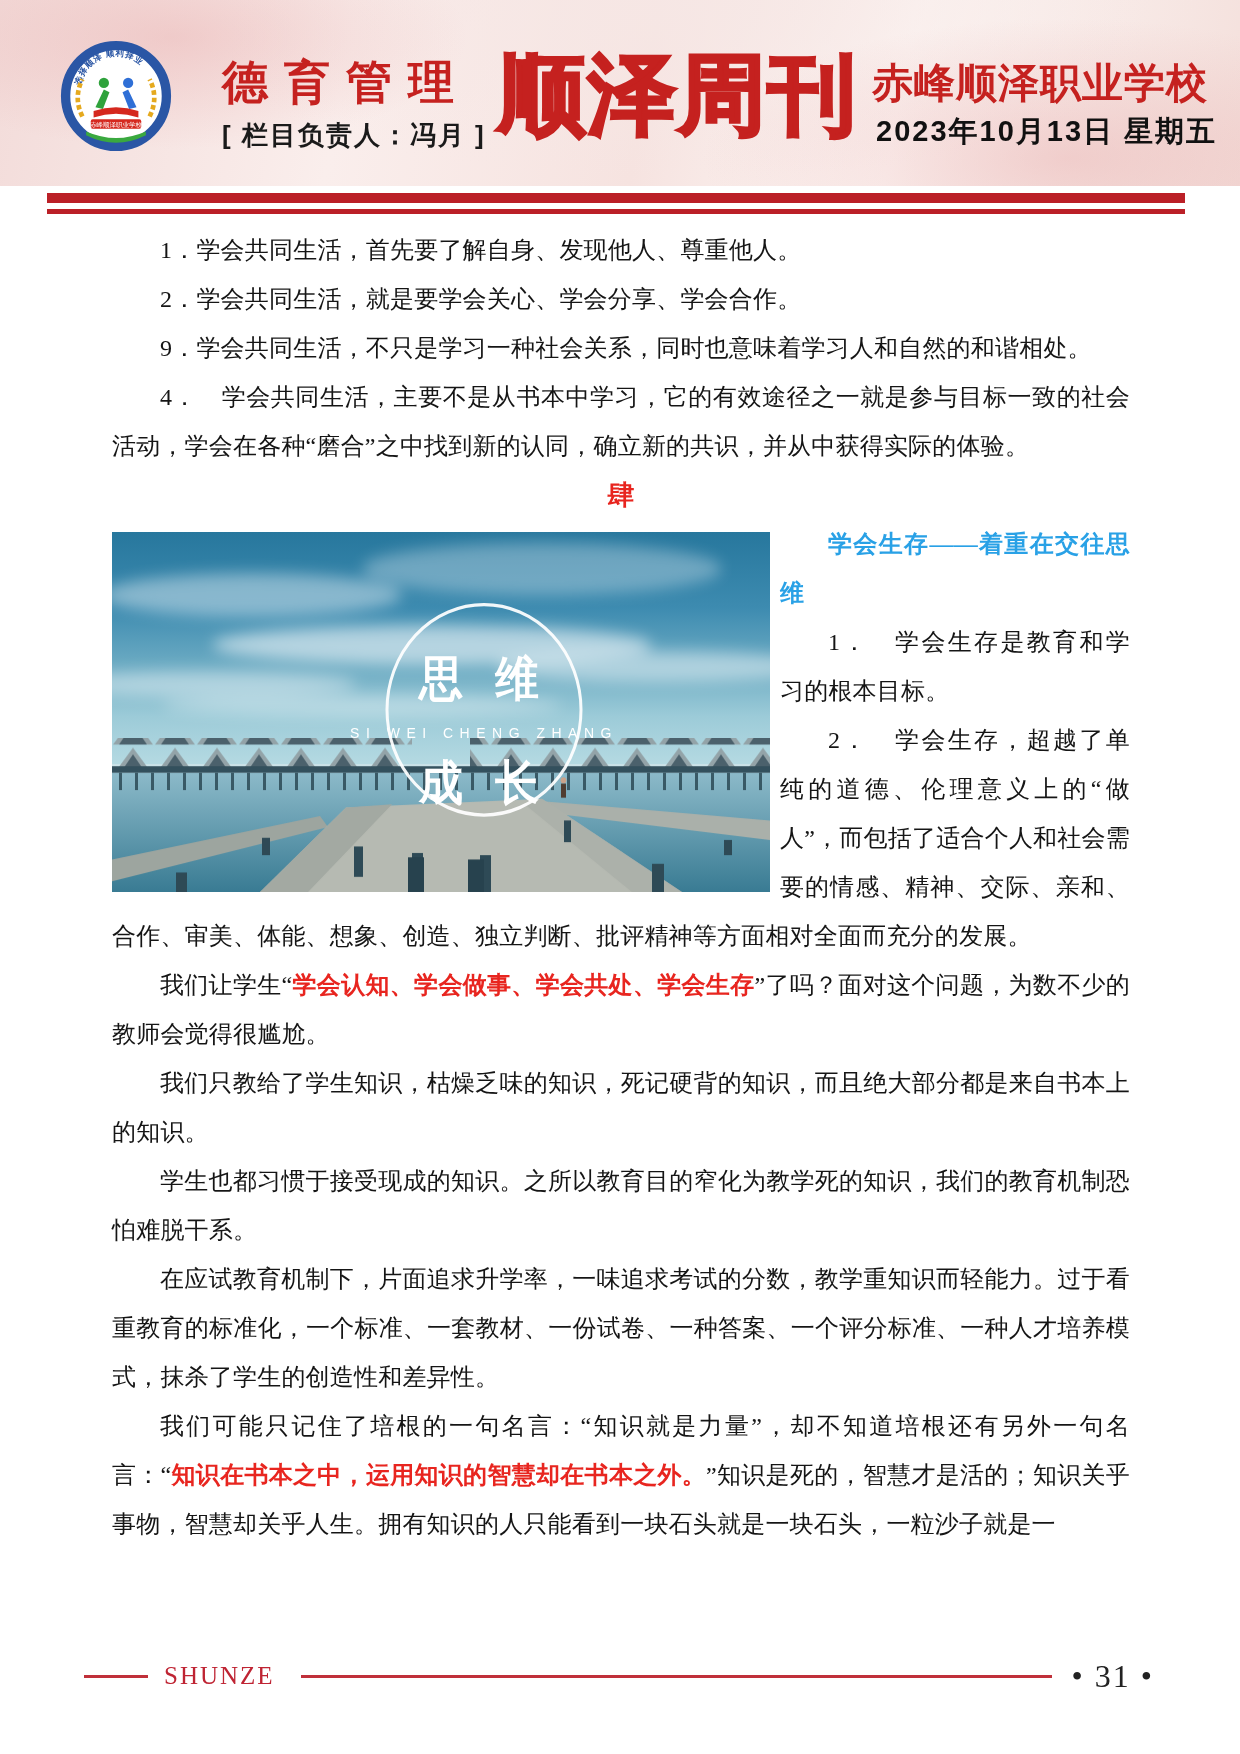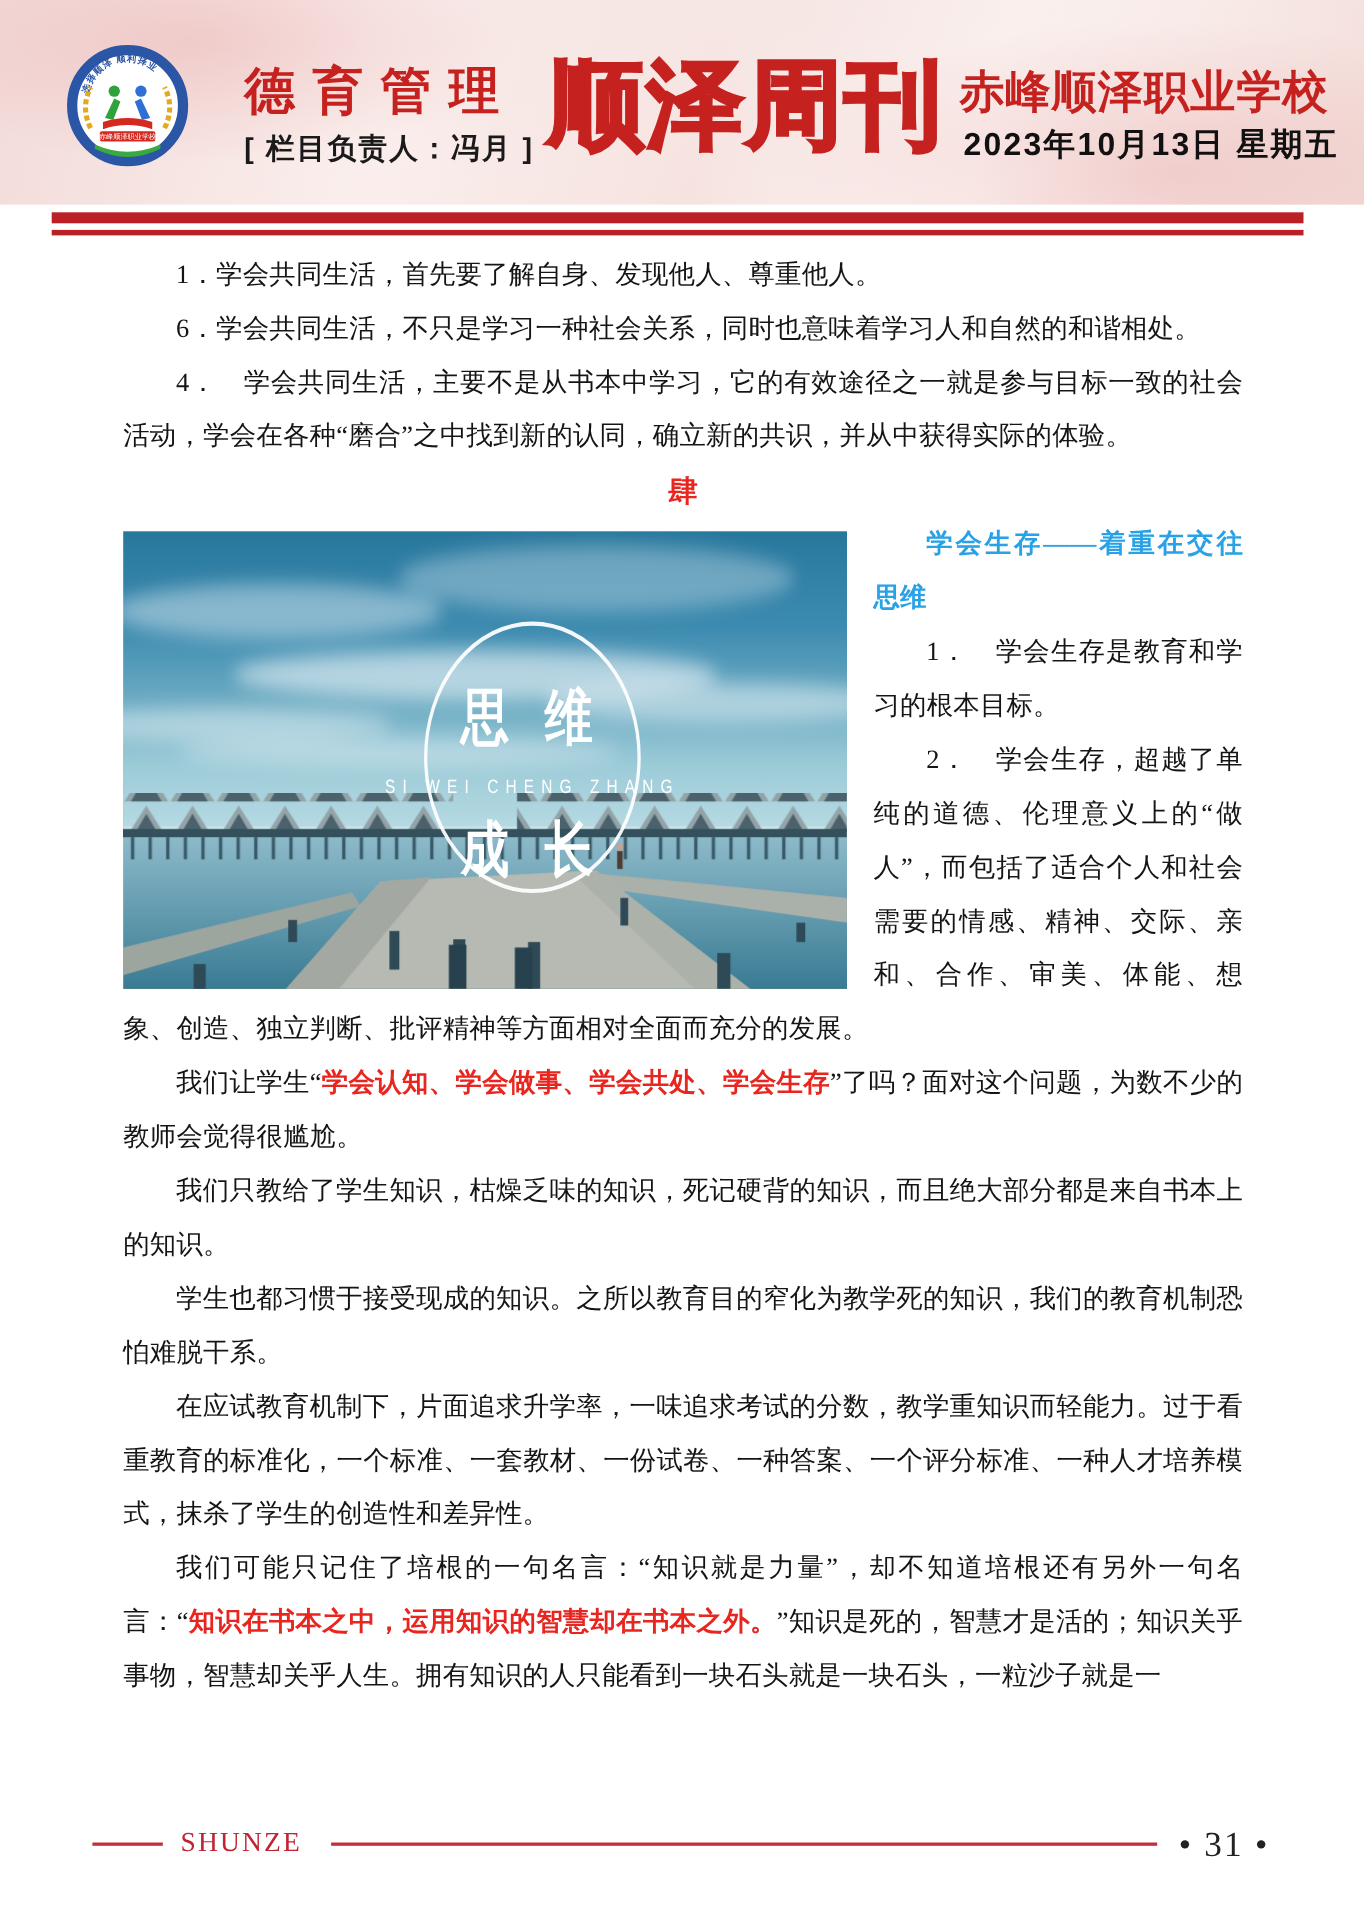--- a/index.html
+++ b/index.html
@@ -58,23 +58,23 @@
   .article p{margin:0;text-indent:2em;}
   .article p.flush{text-indent:0;}
   .article p.section{
     text-align:center;text-indent:0;font-weight:bold;font-size:27px;color:#e8251f;
   }
   .run-red{color:#e8251f;font-weight:bold;margin-top:24px;}
   .run-blue{color:#29a1e6;font-weight:bold;}
 
   .photo{
     float:left;
-    width:658px;height:416px;
-    margin:12px 24px 0 0;
-    background:#eab308;
+    width:658px;height:360px;
+    margin:12px 10px 0 0;
+    background:#ef4444;
   }
   .photo svg{display:block;width:100%;height:100%;}
   .photo-cn{font-family:"Liberation Sans","DejaVu Sans",sans-serif;font-weight:bold;}
   .photo-en{font-family:"Liberation Sans","DejaVu Sans",sans-serif;}
 
   
   .footer{
     position:absolute;left:0;right:0;top:1656px;height:40px;
     display:flex;align-items:center;
     padding:0 86px 0 84px;
@@ -133,21 +133,22 @@
     <div class="school-name">赤峰顺泽职业学校</div>
     <div class="issue-date">2023年10月13日  星期五</div>
   </div>
 
   <div class="rule-thick"></div>
   <div class="rule-thin"></div>
 
   <div class="article">
     <div id="article-top">
         <p><span>1．学会共同生活，首先要了解自身、发现他人、尊重他人。</span></p>
-        <p><span>6．学会共同生活，不只是学习一种社会关系，同时也意味着学习人和自然的和谐相处。</span></p>
+        <p><span>2．学会共同生活，就是要学会关心、学会分享、学会合作。</span></p>
+        <p><span>9．学会共同生活，不只是学习一种社会关系，同时也意味着学习人和自然的和谐相处。</span></p>
         <p><span>4．　学会共同生活，主要不是从书本中学习，它的有效途径之一就是参与目标一致的社会活动，学会在各种“磨合”之中找到新的认同，确立新的共识，并从中获得实际的体验。</span></p>
         <p class="section"><span>肆</span></p>
       </div>
 
     <div id="article-flow">
 
       <div class="photo">
         <svg viewBox="0 0 658 332" preserveAspectRatio="none">
           <defs>
             <linearGradient id="skyG" x1="0" y1="0" x2="0" y2="1">

